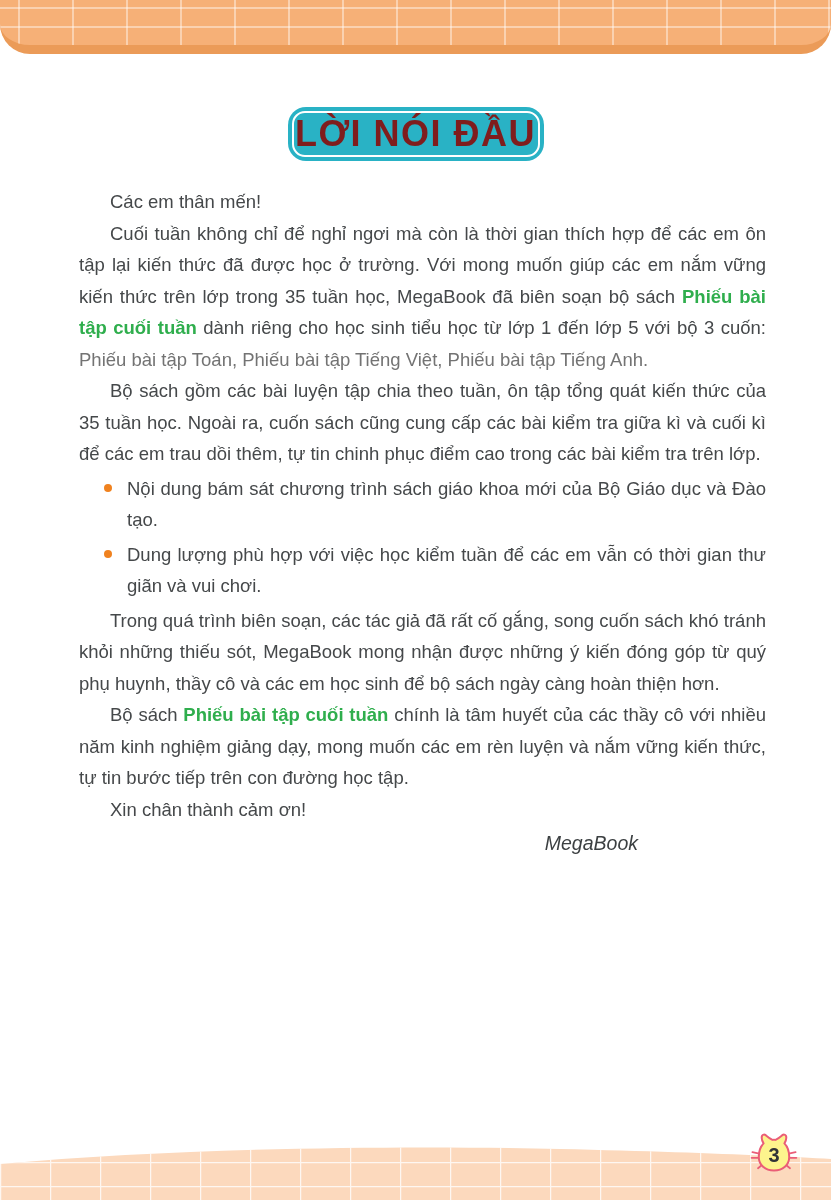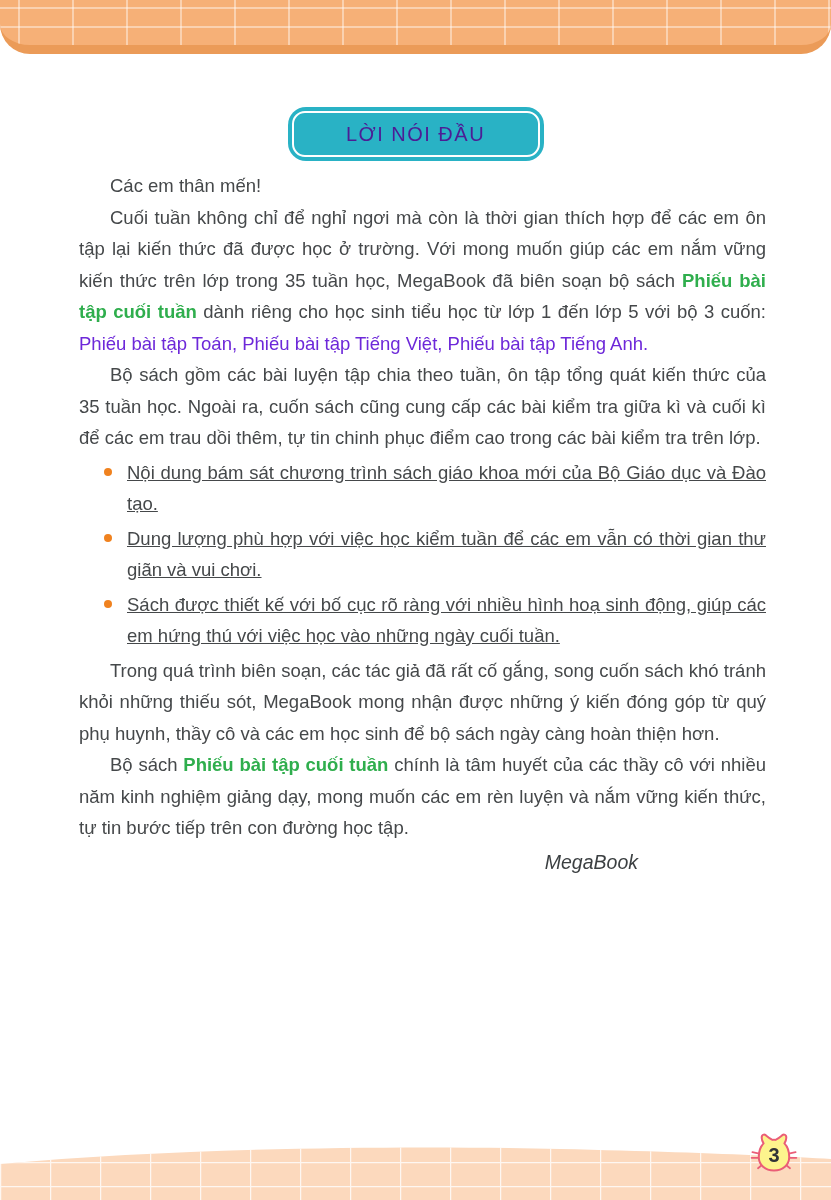--- a/index.html
+++ b/index.html
@@ -25,33 +25,33 @@
   
   .title-badge{
     position:absolute;top:107px;left:50%;transform:translateX(-50%);
     width:256px;height:54px;background:#29b2c5;border-radius:18px;
     display:flex;align-items:center;justify-content:center;
   }
   .title-badge::before{
     content:"";position:absolute;inset:4px;border:2px solid #ffffff;border-radius:13px;
   }
   .title-text{
-    color:#4c1d95;font-weight:normal;font-size:20px;letter-spacing:1.5px;
+    color:#7f1d1d;font-weight:bold;font-size:36px;letter-spacing:1.5px;
   }
 
   
   .content{
-    position:absolute;top:170px;left:79px;width:687px;
+    position:absolute;top:186px;left:79px;width:687px;
     color:#45484a;font-size:18.5px;line-height:31.5px;
   }
   .para{margin:0;text-indent:31px;text-align:justify;}
   .heading{margin:0;text-indent:31px;font-weight:bold;color:#33383a;}
   .green-bold{color:#2fae4d;font-weight:bold;}
-  .green{color:#6d28d9;}
-  .bullet-item{display:flex;margin:3px 0;text-decoration:underline;}
+  .green{color:#737373;}
+  .bullet-item{display:flex;margin:3px 0;}
   .dot{flex:none;width:8px;height:8px;border-radius:50%;background:#f0821f;margin:11px 15px 0 25px;}
   .bullet-text{flex:1;text-align:justify;}
   .signature{margin:3px 0 0 0;text-align:right;padding-right:128px;font-style:italic;font-size:19.5px;color:#3c4042;}
 
   
   .bottom-band{position:absolute;left:0;bottom:0;width:831px;height:62px;display:block;}
 
   
   .page-badge{position:absolute;right:33px;bottom:26px;width:48px;height:42px;}
   .page-badge svg{position:absolute;inset:0;width:100%;height:100%;}
@@ -74,26 +74,23 @@
     <p class="para"><span>Cuối tuần không chỉ để nghỉ ngơi mà còn là thời gian thích hợp để các em ôn tập lại kiến thức đã được học ở trường. Với mong muốn giúp các em nắm vững kiến thức trên lớp trong 35 tuần học, MegaBook đã biên soạn bộ sách </span><span class="green-bold">Phiếu bài tập cuối tuần</span><span> dành riêng cho học sinh tiểu học từ lớp 1 đến lớp 5 với bộ 3 cuốn: </span><span class="green">Phiếu bài tập Toán, Phiếu bài tập Tiếng Việt, Phiếu bài tập Tiếng Anh.</span></p>
     <p class="para"><span>Bộ sách gồm các bài luyện tập chia theo tuần, ôn tập tổng quát kiến thức của 35 tuần học. Ngoài ra, cuốn sách cũng cung cấp các bài kiểm tra giữa kì và cuối kì để các em trau dồi thêm, tự tin chinh phục điểm cao trong các bài kiểm tra trên lớp.</span></p>
     <div class="bullet-item">
       <span class="dot"></span>
       <span class="bullet-text">Nội dung bám sát chương trình sách giáo khoa mới của Bộ Giáo dục và Đào tạo.</span>
     </div>
     <div class="bullet-item">
       <span class="dot"></span>
       <span class="bullet-text">Dung lượng phù hợp với việc học kiểm tuần để các em vẫn có thời gian thư giãn và vui chơi.</span>
     </div>
-    <div class="bullet-item">
-      <span class="dot"></span>
-      <span class="bullet-text">Sách được thiết kế với bố cục rõ ràng với nhiều hình hoạ sinh động, giúp các em hứng thú với việc học vào những ngày cuối tuần.</span>
-    </div>
     <p class="para"><span>Trong quá trình biên soạn, các tác giả đã rất cố gắng, song cuốn sách khó tránh khỏi những thiếu sót, MegaBook mong nhận được những ý kiến đóng góp từ quý phụ huynh, thầy cô và các em học sinh để bộ sách ngày càng hoàn thiện hơn.</span></p>
     <p class="para"><span>Bộ sách </span><span class="green-bold">Phiếu bài tập cuối tuần</span><span> chính là tâm huyết của các thầy cô với nhiều năm kinh nghiệm giảng dạy, mong muốn các em rèn luyện và nắm vững kiến thức, tự tin bước tiếp trên con đường học tập.</span></p>
+    <p class="para"><span>Xin chân thành cảm ơn!</span></p>
     <p class="signature">MegaBook</p>
   </main>
 
 <svg class="bottom-band" viewBox="0 0 831 62" preserveAspectRatio="none">
   <defs>
     <pattern id="bgrid" width="50" height="24" patternUnits="userSpaceOnUse">
       <path d="M50 0 H0 V24" fill="none" stroke="rgba(255,255,255,0.78)" stroke-width="2.5"></path>
     </pattern>
   </defs>
   <path d="M0,26 C180,10 400,7 560,11 C690,14 780,18 831,21 L831,62 L0,62 Z" fill="#fcd9bd"></path>

